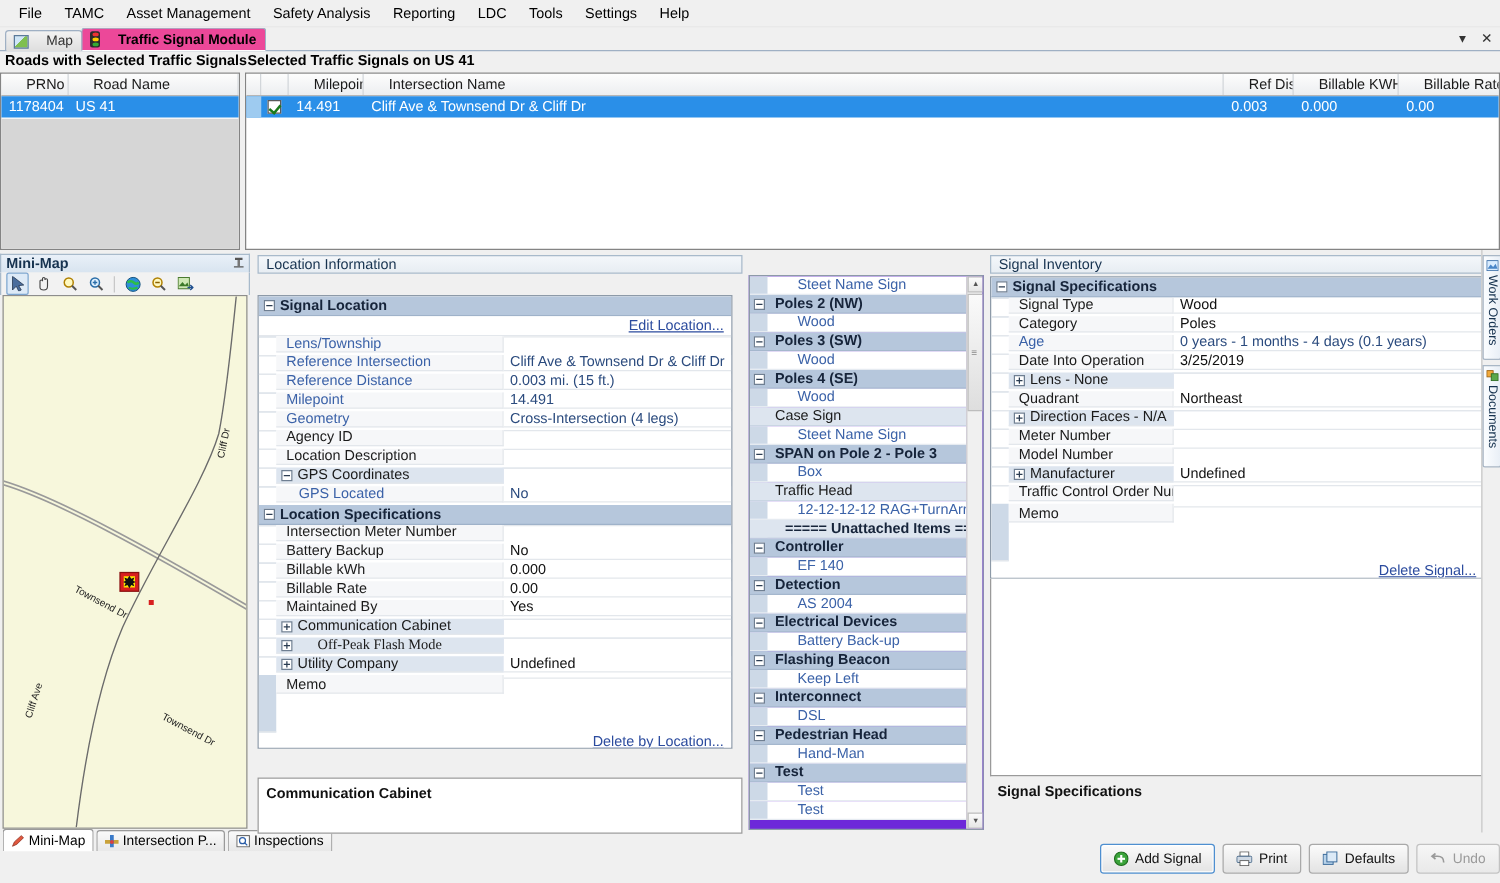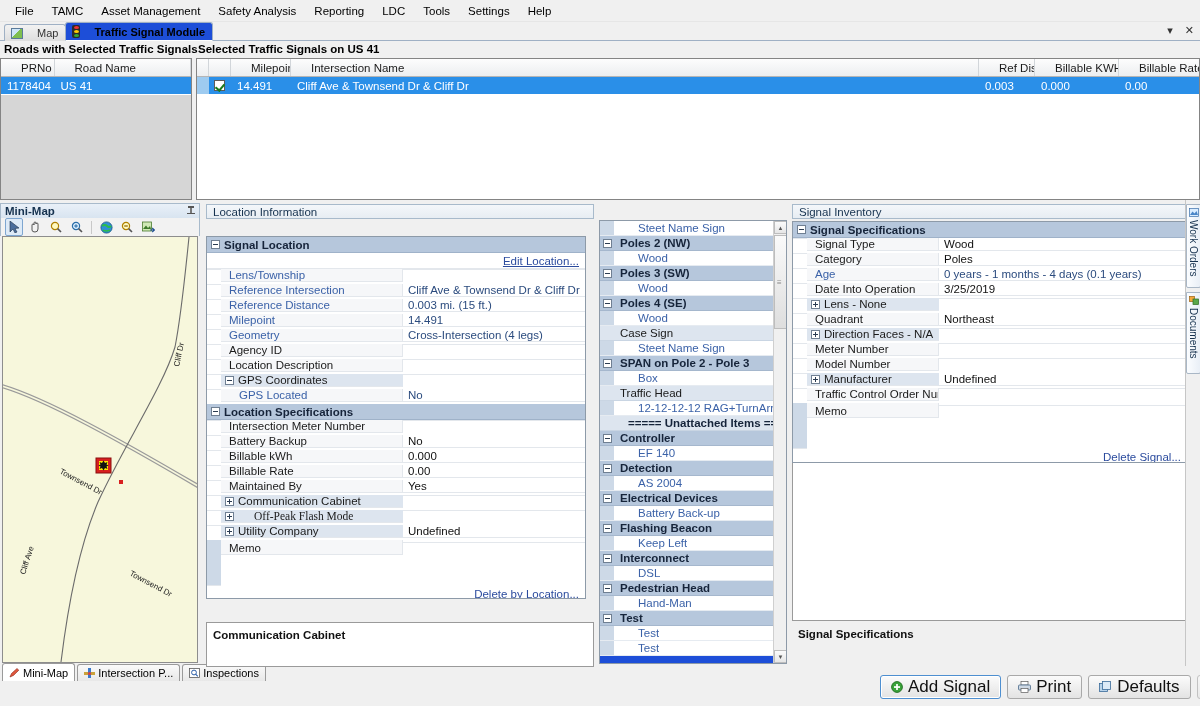--- a/index.html
+++ b/index.html
@@ -32,21 +32,21 @@
   .tab {
     display: flex; align-items: center; gap: 14px;
     height: 17px; padding: 0 7px 0 6px;
     border: 1px solid #9fb0c4; border-bottom: none;
     border-radius: 3px 3px 0 0;
     background: linear-gradient(#f7f7f7, #e4e4e4);
     font-size: 11px; margin-right: -1px; position: relative;
     cursor: default;
   }
   .tab.inactive { background: linear-gradient(#f2f2f2,#dedede); color: #333; transform: skewX(-0deg); }
-  .tab.active { background: #1d4ed8; font-weight: bold; height: 19px; z-index: 3; border-bottom: 1px solid #fff; }
+  .tab.active { background: #ec4899; font-weight: bold; height: 19px; z-index: 3; border-bottom: 1px solid #fff; }
   .tabstrip .tabctl { position: absolute; right: 4px; top: 2px; display: flex; gap: 8px; align-items: center; font-size: 11px; color:#333;}
   .tabctl span { cursor: default; padding: 0 2px; }
 
   
   .ico { display: inline-block; vertical-align: middle; }
   .ico-map { width: 12px; height: 11px; background: linear-gradient(135deg,#cfe6f7 0 45%, #7fbf4f 45% 100%); border: 1px solid #5a7a9a; }
   .ico-signal { width: 8px; height: 13px; background: #2b2b2b; border-radius: 2px; position: relative; }
   .ico-signal i { position: absolute; left: 1.5px; width: 5px; height: 3px; border-radius: 50%; display:block;}
   .ico-signal i:nth-child(1){ top:1px; background:#e33; }
   .ico-signal i:nth-child(2){ top:5px; background:#fc0; }
@@ -135,21 +135,21 @@
     position: relative; display: inline-block; flex: 0 0 9px;
   }
   .expander::before { content:""; position:absolute; left:1px; top:3px; width:5px; height:1px; background:#2b3c52; }
   .expander.plus::after { content:""; position:absolute; left:3px; top:1px; width:1px; height:5px; background:#2b3c52; }
   .memoRow { height: 46px; }
   .memoRow .pk { align-items: flex-start; padding-top: 2px; }
   .linkRow { display: flex; justify-content: flex-end; align-items: center; height: 16px; background: #fff; border-bottom: 1px solid #e3e7ec; padding-right: 6px; }
   .lnk { color: #2b4b9e; text-decoration: underline; font-size: 11.5px; cursor: pointer; }
 
   
-  .treeWrap { position: absolute; background: #1d4ed8; border: 1px solid #8d9aa8; overflow: hidden; }
+  .treeWrap { position: absolute; background: #6d28d9; border: 1px solid #8d9aa8; overflow: hidden; }
   .trow { display: flex; height: 15px; align-items: center; font-size: 11.5px; }
   .trow .tgut { width: 14px; flex: 0 0 14px; height: 100%; background: #cdd9e7; display:flex;align-items:center;justify-content:center; }
   .trow .tlabel { padding-left: 6px; white-space: nowrap; overflow: hidden; }
   .trow.group { background: #b6c7dc; font-weight: bold; color: #16243a; border-bottom: 1px solid #a5b7cd; }
   .trow.group .tgut { background: #b6c7dc; }
   .trow.item { background: #fff; color: #3b62a8; border-bottom: 1px solid #e6ebf1; }
   .trow.item .tlabel { padding-left: 24px; }
   .trow.plain { background: #dde5ef; color: #1a1a1a; border-bottom: 1px solid #c9d5e3; }
   .trow.plain .tgut { background: #dde5ef; }
   .trow.plain .tlabel { padding-left: 6px; }
@@ -170,21 +170,21 @@
     display: flex; flex-direction: column; align-items: center; padding: 3px 0; gap: 3px;
     border-radius: 0 0 2px 2px;
   }
   .vtxt { writing-mode: vertical-rl; font-size: 10px; color: #16324f; white-space: nowrap; letter-spacing: 0; }
 
   
   .btnbar { position: absolute; display: flex; align-items: center; gap: 6px; }
   .btn {
     display: flex; align-items: center; gap: 5px; height: 24px; padding: 0 10px;
     background: linear-gradient(#fbfbfb,#e3e3e3); border: 1px solid #a9a9a9;
-    border-radius: 3px; font-size: 17px; color: #111; cursor: default; white-space: nowrap;
+    border-radius: 3px; font-size: 11px; color: #111; cursor: default; white-space: nowrap;
   }
   .btn.primary { border-color: #4e8fd0; box-shadow: inset 0 0 0 1px #ffffff; }
   .btn.disabled { color: #9a9a9a; background: linear-gradient(#f6f6f6,#e9e9e9); border-color: #c2c2c2; }
 
   .statusbar { position: absolute; left: 0; bottom: 0; width: 1200px; height: 4px; background: #f0f0f0; }
 
   
   svg.i { display: block; }
 </style>
 </head>

